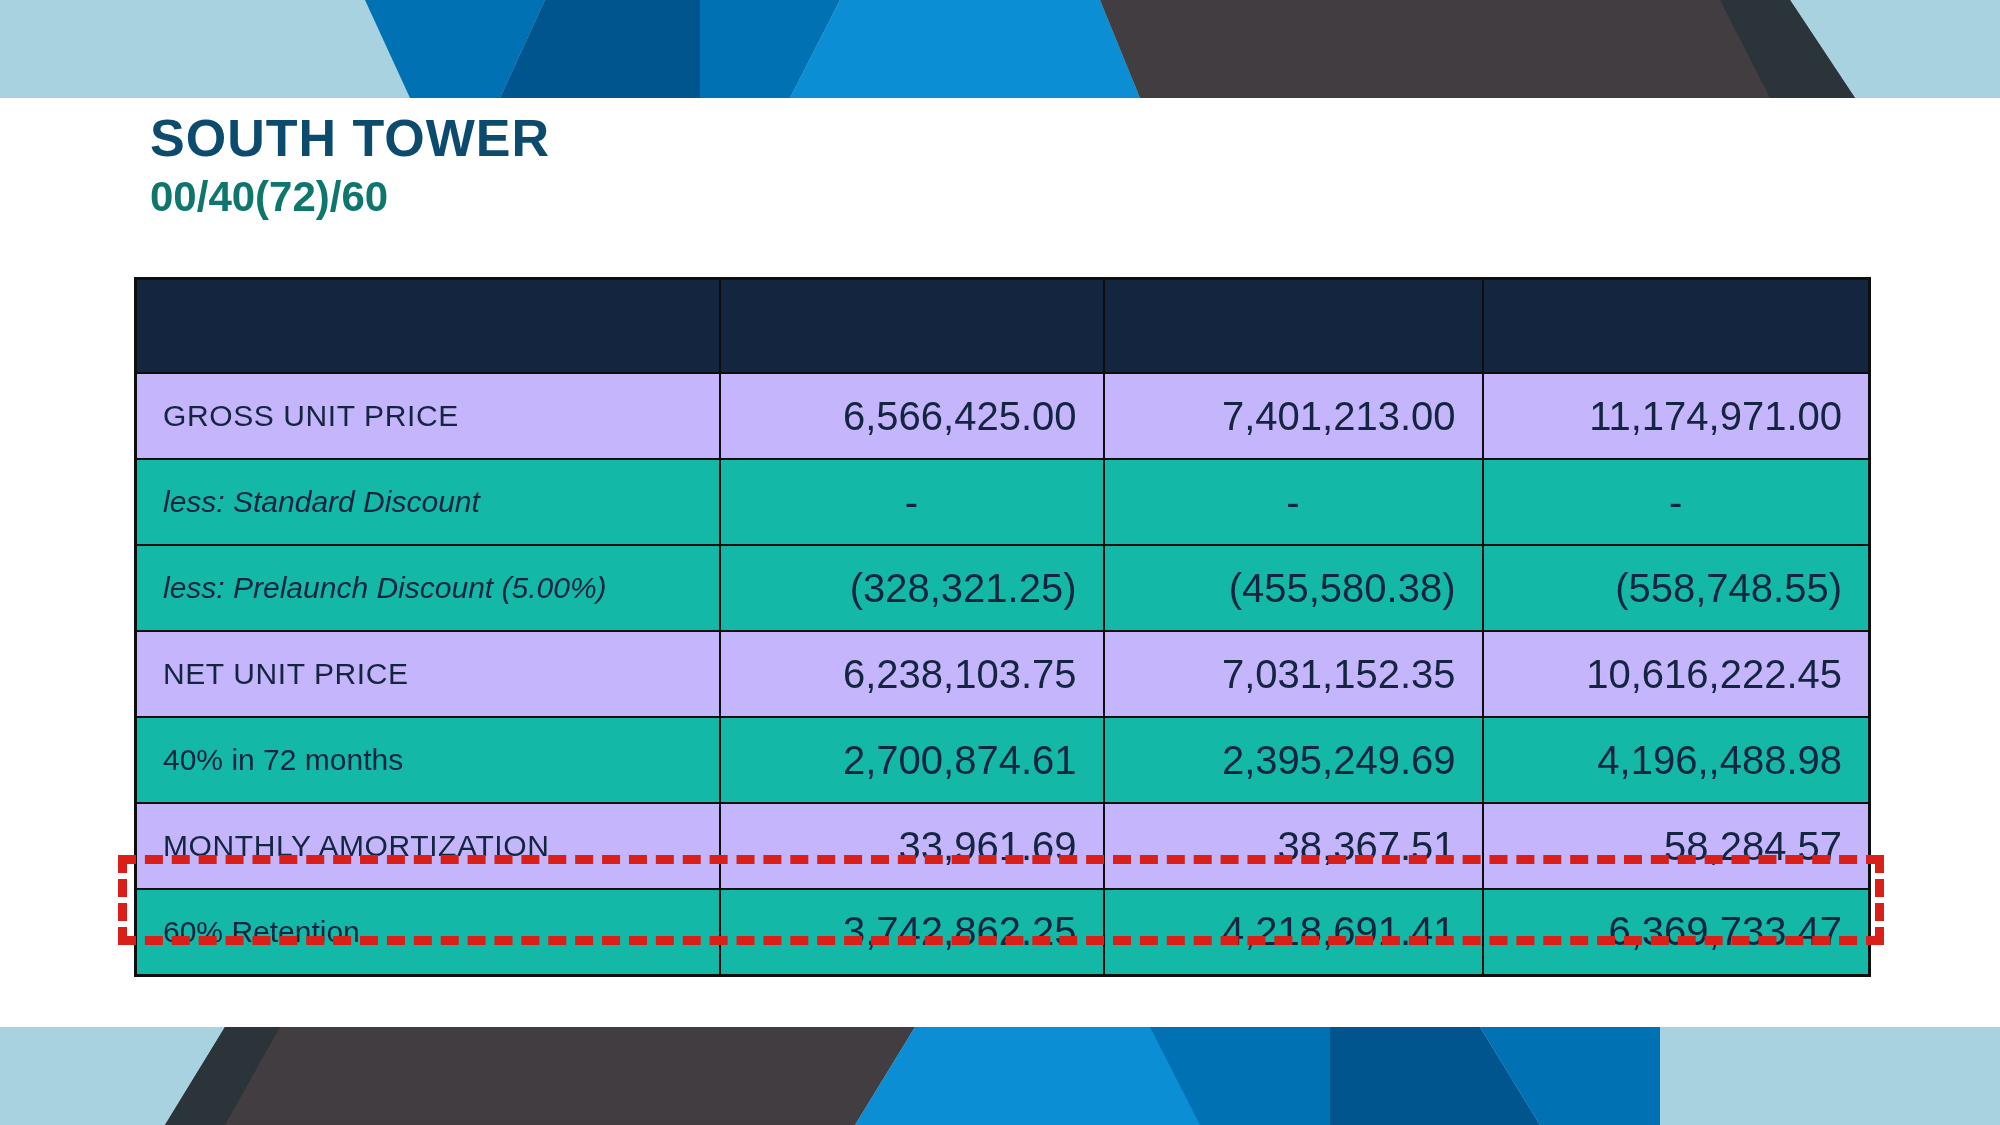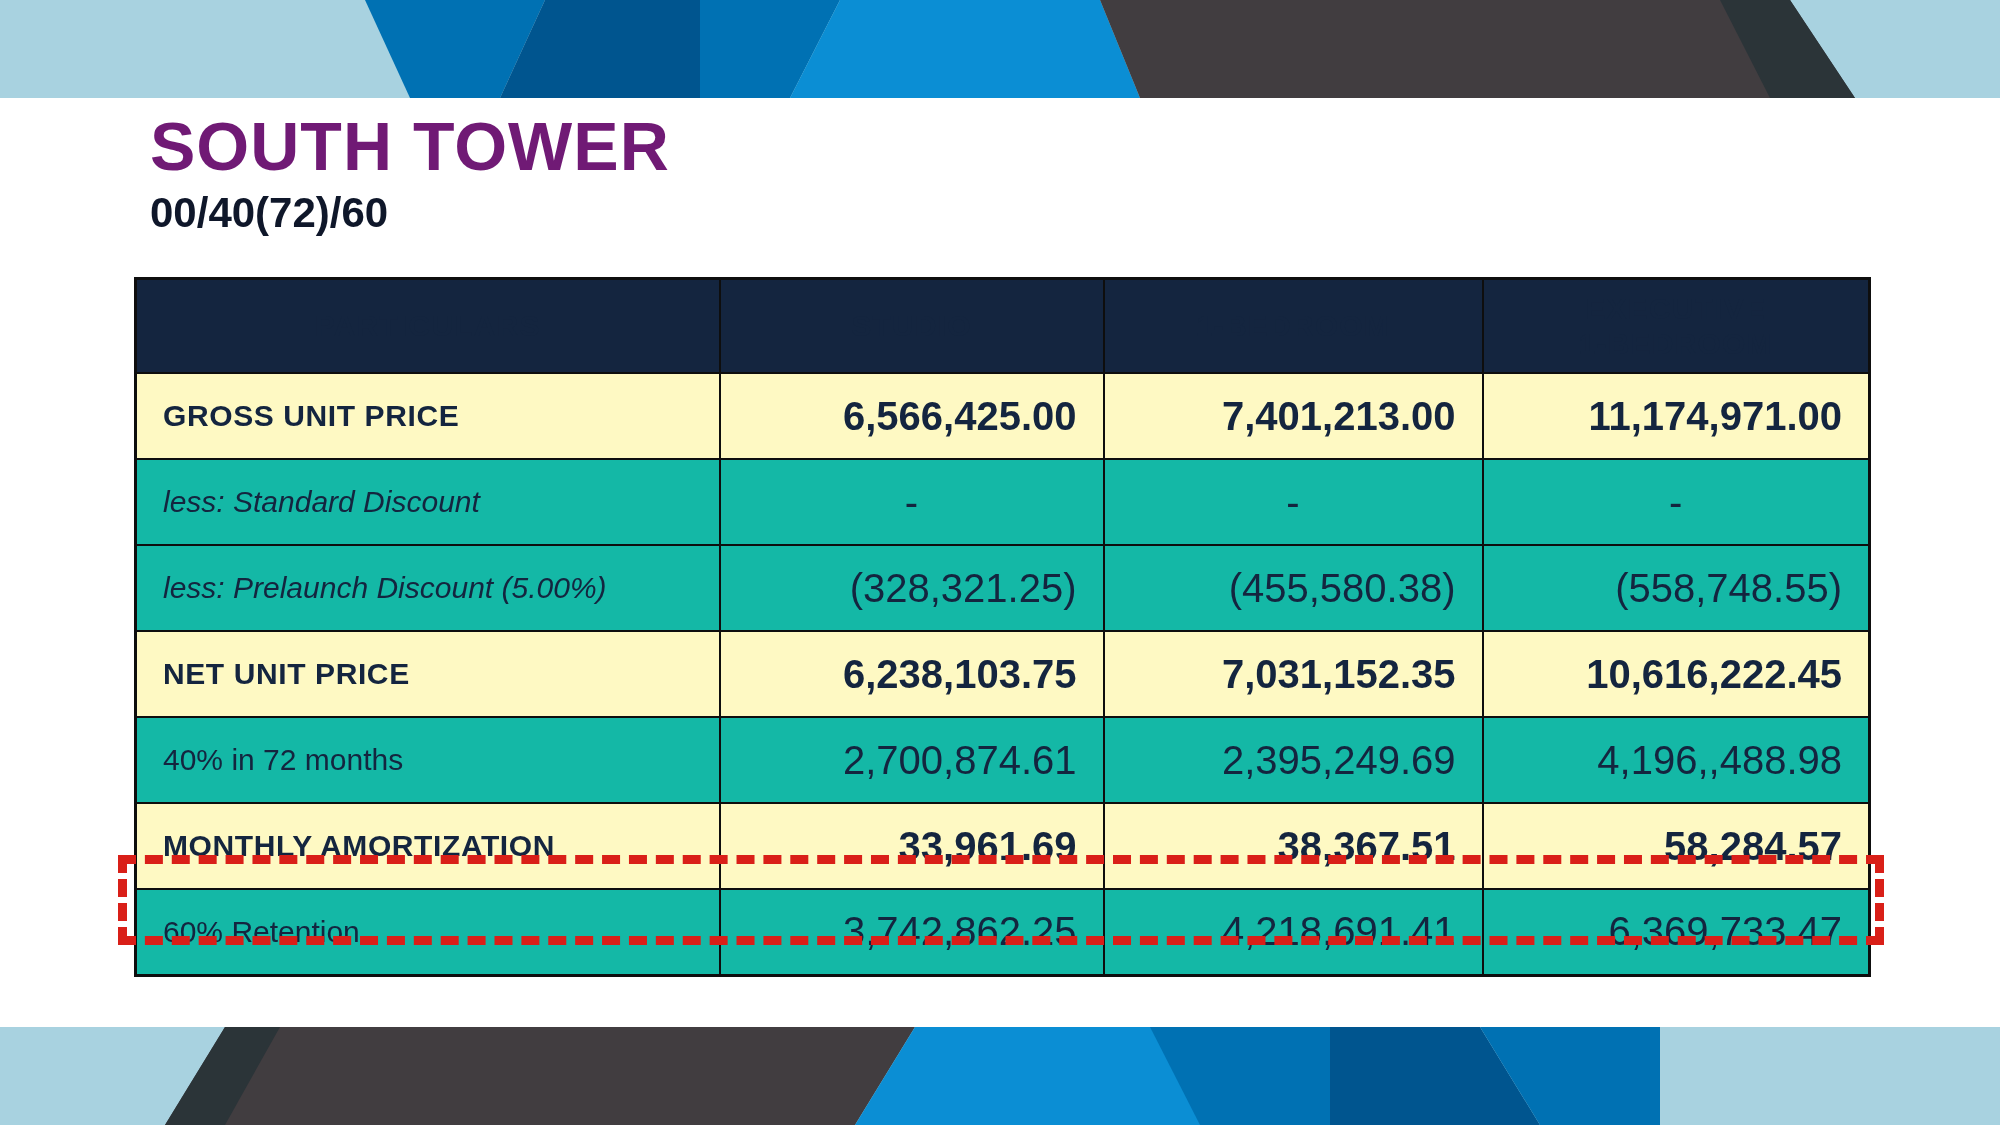--- a/index.html
+++ b/index.html
@@ -45,32 +45,32 @@
     height: 100%;
   }
 
   
   .title-block {
     position: absolute;
     left: 150px;
     top: 112px;
   }
   .slide-title {
-    font-size: 68px;
+    font-size: 52px;
     font-weight: 700;
     letter-spacing: 1px;
-    color: #701a75;
+    color: #0c4a6e;
     line-height: 1.0;
     margin: 0;
     white-space: nowrap;
   }
   .slide-subtitle {
     font-size: 42px;
     font-weight: 700;
-    color: #0f172a;
+    color: #0f766e;
     line-height: 1.0;
     margin: 12px 0 0 0;
     white-space: nowrap;
   }
 
   
   .table-wrap {
     position: absolute;
     left: 134px;
     top: 277px;
@@ -107,22 +107,22 @@
   }
   thead th .hdr-line2 { display: block; }
 
   tbody tr { height: 86px; }
 
   td.label { text-align: left; font-size: 30px; }
   td.value { text-align: right; font-size: 40px; }
   td.value.dash { text-align: center; }
 
   tr.gold td {
-    background: #fef9c3;
-    font-weight: 700;
+    background: #c4b5fd;
+    font-weight: 400;
   }
   tr.gold td.label { letter-spacing: 0.6px; }
 
   tr.plain td {
     background: #14b8a6;
     font-weight: 400;
   }
   td.indent {
     font-style: italic;
     padding-left: 56px;

